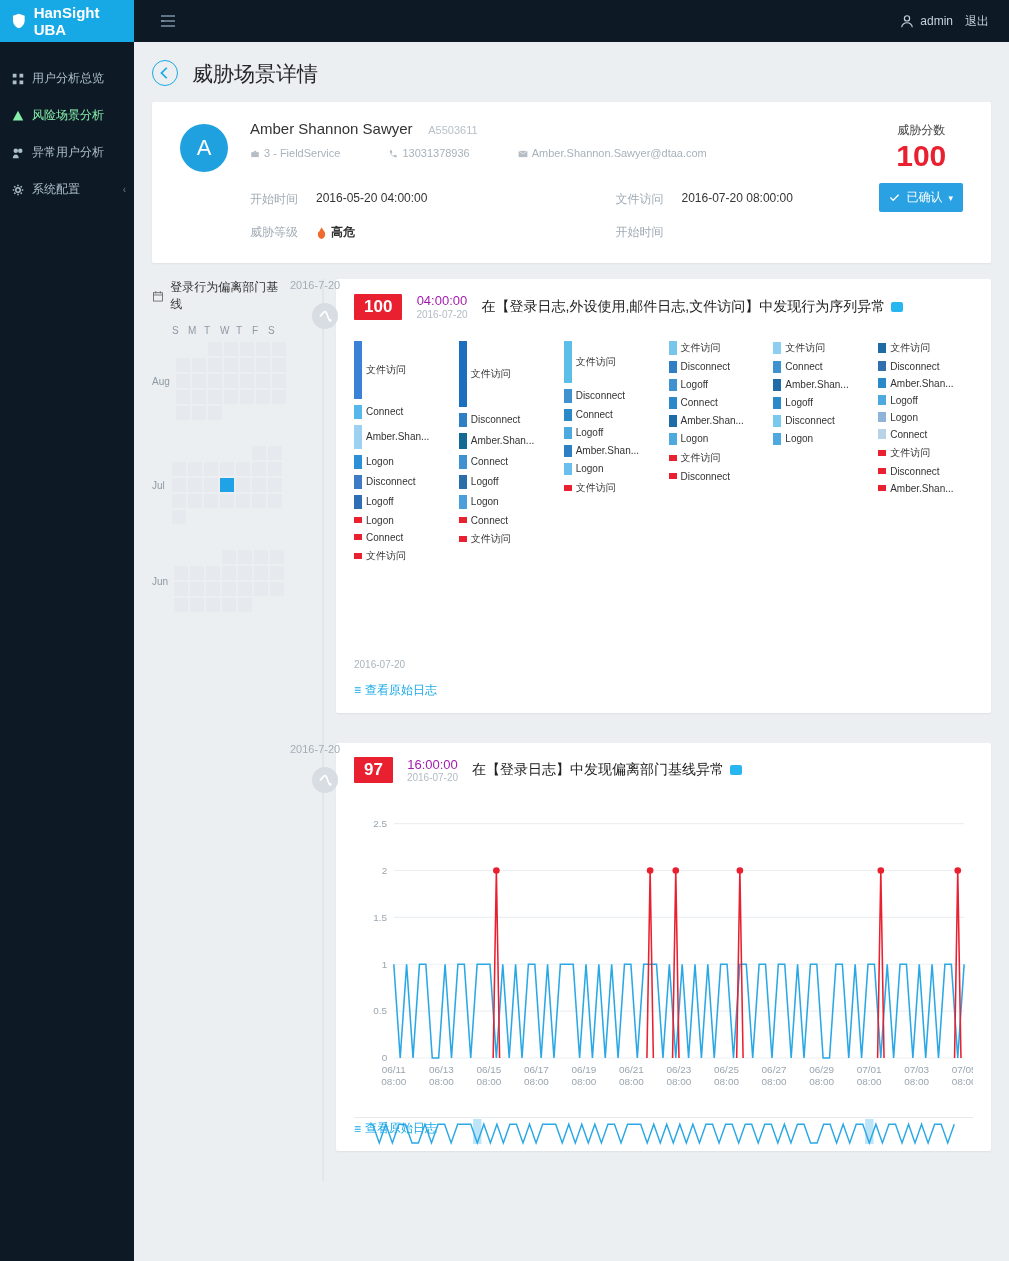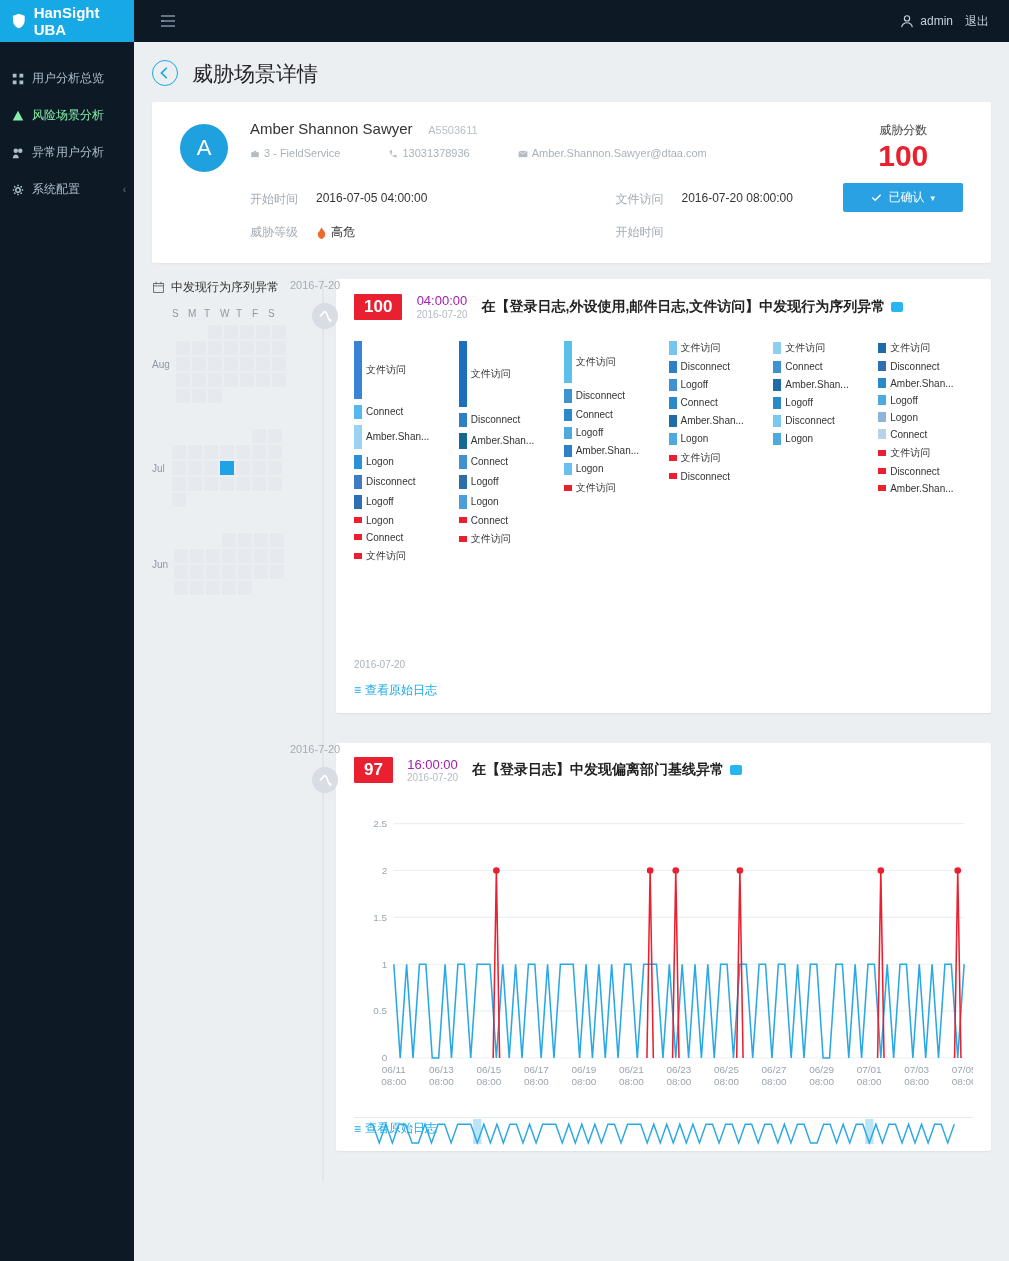--- a/index.html
+++ b/index.html
@@ -38,23 +38,23 @@
   .user-row{display:flex;gap:48px;margin-top:10px;font-size:11px;color:#a8b2bb}
   .user-row span svg{width:10px;height:10px;margin-right:4px;vertical-align:middle;fill:#b5bdc4}
   .summary-block{border-top:0;padding-top:20px;margin-top:12px}
   .summary-title{font-size:17px;color:#222;border-bottom:1px solid #e7eaee;padding-bottom:12px;margin-bottom:14px}
   .kv-grid{display:grid;grid-template-columns:auto 1fr auto 1fr;column-gap:18px;row-gap:16px;font-size:12px}
   .kv-grid .k{color:#a1abb5}
   .kv-grid .v{color:#333}
   .threat-badge{position:absolute;right:28px;top:20px;text-align:center}
   .threat-badge .lbl{font-size:12px;color:#444;margin-bottom:2px}
   .threat-badge .score{font-size:30px;font-weight:600;color:#e8202f;line-height:1}
-  .btn{margin-top:12px;background:#2aa1e2;color:#fff;font-size:12px;padding:6px 28px;border:none;border-radius:2px;cursor:pointer;display:inline-flex;align-items:center;gap:6px}
+  .btn{margin-top:12px;background:#2aa1e2;color:#fff;font-size:12px;padding:6px 10px;border:none;border-radius:2px;cursor:pointer;display:inline-flex;align-items:center;gap:6px}
   .btn svg{width:11px;height:11px;fill:#fff}
-  .flame{color:#ef6a2f;font-weight:400;display:inline-flex;align-items:center;gap:4px}
+  .flame{color:#ef6a2f;font-weight:700;display:inline-flex;align-items:center;gap:4px}
   .flame svg{width:11px;height:13px;fill:#ef6a2f}
   
   .detail{display:flex;gap:0;margin-top:16px}
   .heat-panel{width:130px;flex:0 0 130px;margin-right:8px}
   .heat-title{display:flex;align-items:center;gap:6px;font-size:12px;color:#333;margin-bottom:12px}
   .heat-title svg{width:13px;height:13px;fill:#555}
   .dow{display:grid;grid-template-columns:repeat(7,14px);gap:2px;font-size:10px;color:#8e99a4;margin-bottom:6px;margin-left:20px}
   .month-block{display:flex;gap:6px;margin-bottom:26px}
   .month-lbl{font-size:10px;color:#8e99a4;width:18px;display:flex;align-items:center}
   .cells{display:grid;grid-template-columns:repeat(7,14px);gap:2px}
@@ -66,21 +66,21 @@
   .tl-item{position:relative;margin-bottom:30px}
   .tl-date{position:absolute;left:-46px;top:0;font-size:11px;color:#a3adb7}
   .tl-dot{position:absolute;left:-24px;top:24px;width:26px;height:26px;border-radius:50%;background:#d7dde3;display:flex;align-items:center;justify-content:center}
   .tl-dot svg{width:14px;height:14px;fill:#fff}
   .event-card{background:#fff;border-radius:2px;box-shadow:0 1px 2px rgba(0,0,0,.06);padding:14px 18px 14px 18px}
   .ev-head{display:flex;align-items:center;gap:14px;margin-bottom:14px}
   .ev-score{background:#e8202f;color:#fff;font-weight:600;font-size:17px;padding:3px 10px;border-radius:1px}
   .ev-time{text-align:center;line-height:1.2}
   .ev-time .t{font-size:13px;color:#a21caf}
   .ev-time .d{font-size:10px;color:#b3bbc3}
-  .ev-title{font-size:14px;color:#222;font-weight:700;display:flex;align-items:center;gap:6px}
+  .ev-title{font-size:14px;color:#222;font-weight:400;display:flex;align-items:center;gap:6px}
   .ev-title .badge{width:12px;height:10px;background:#28b6f0;border-radius:2px;display:inline-block}
   .viewlog{margin-top:12px;font-size:12px;color:#17a9e6;display:flex;align-items:center;gap:4px}
   .viewlog::before{content:"≡";color:#17a9e6}
   
   .sankey{position:relative;height:320px;display:grid;grid-template-columns:repeat(6,1fr);gap:10px;font-size:10px;color:#333}
   .s-col{display:flex;flex-direction:column;gap:6px;justify-content:flex-start;padding-top:6px}
   .node{display:flex;align-items:center;gap:4px}
   .bar{width:8px;background:#4aa3e6}
   .bar.red{background:#e8202f}
   .s-date{font-size:10px;color:#aab3bc;margin-top:4px}
@@ -202,21 +202,21 @@
               <svg viewBox="0 0 16 16">
                   <rect x="1" y="3" width="14" height="10"></rect>
                   <path d="M1 3l7 5 7-5" fill="none" stroke="#fff"></path>
                 </svg><span>Amber.Shannon.Sawyer@dtaa.com</span>
             </span>
           </div>
 
           <div class="summary-block">
             <div class="kv-grid">
               <span class="k">开始时间</span>
-              <span class="v">2016-07-05 04:00:00</span>
+              <span class="v">2016-05-20 04:00:00</span>
               <span class="k">文件访问</span>
               <span class="v">2016-07-20 08:00:00</span>
               <span class="k">威胁等级</span>
               <span class="v flame">
                 <svg viewBox="0 0 12 14">
                     <path d="M6 0c1 3-2 3-2 6 0-1-2 0-2 3 0 3 2 5 4 5s4-2 4-5c0-4-3-4-4-9z"></path>
                   </svg>
                 <span>高危</span>
               </span>
               <span class="k">开始时间</span>
@@ -240,21 +240,21 @@
 
       <div class="detail">
 
         <div class="heat-panel">
           <div class="heat-title">
             <svg viewBox="0 0 16 16">
                 <rect x="2" y="3" width="12" height="11" fill="none" stroke="#555"></rect>
                 <path d="M2 6h12" stroke="#555"></path>
                 <path d="M5 1v3M11 1v3" stroke="#555"></path>
               </svg>
-            <span>中发现行为序列异常</span>
+            <span>登录行为偏离部门基线</span>
           </div>
           <div class="dow" id="dow-row">
               <span>S</span>
               <span>M</span>
               <span>T</span>
               <span>W</span>
               <span>T</span>
               <span>F</span>
               <span>S</span>
             </div>

